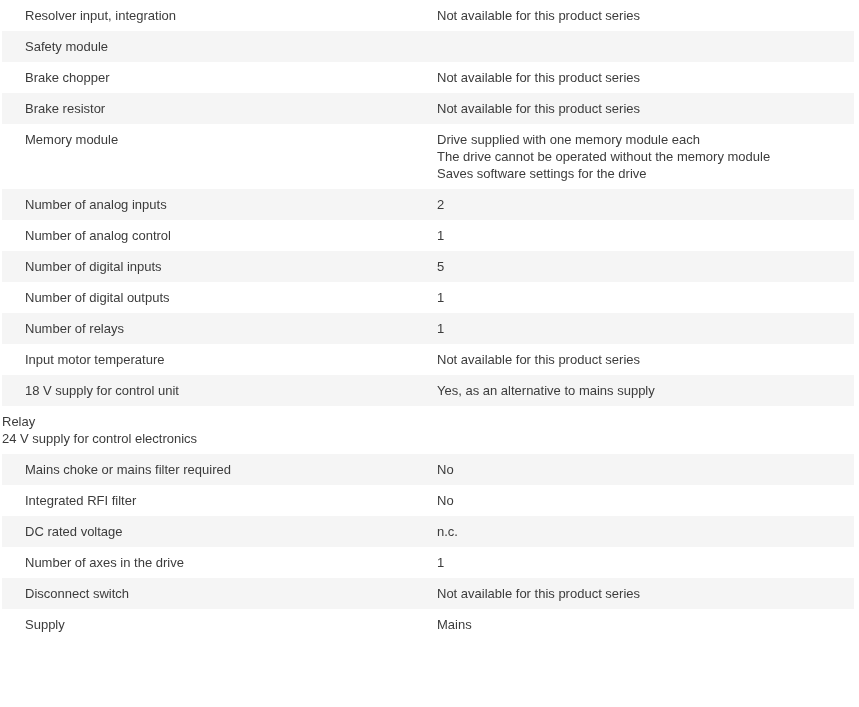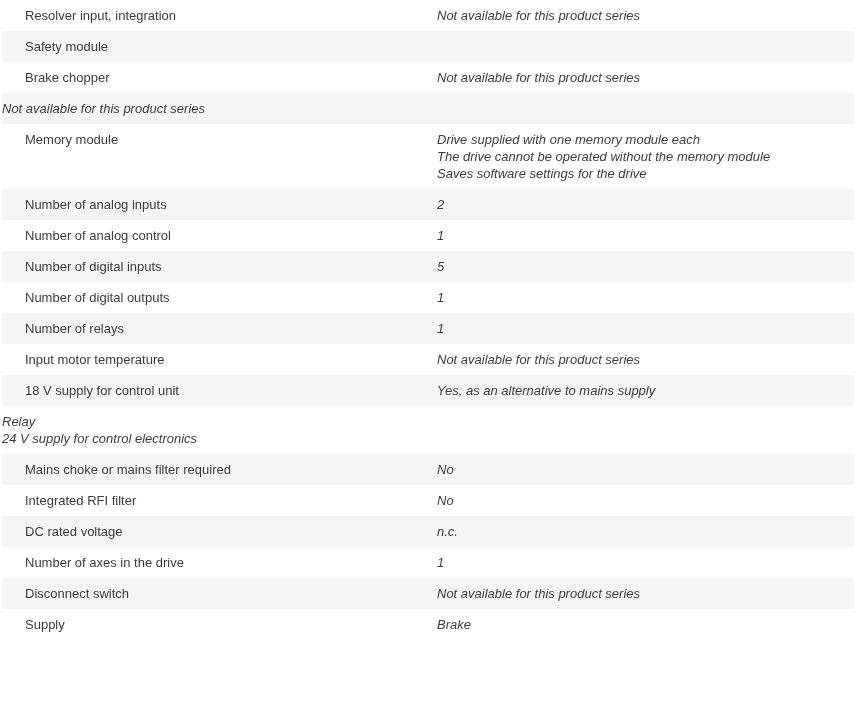--- a/index.html
+++ b/index.html
@@ -34,21 +34,20 @@
     box-sizing: border-box;
     padding-left: 23px;
     padding-right: 20px;
     white-space: pre-line;
   }
   .spec-value {
     flex: 1 1 auto;
     box-sizing: border-box;
     padding-right: 10px;
     white-space: pre-line;
-    font-style: italic;
   }
 </style>
 </head>
 <body>
 
 <div class="spec-table">
 
   <div class="spec-row">
     <div class="spec-label">Resolver input, integration</div>
     <div class="spec-value">Not available for this product series</div>
@@ -57,20 +56,21 @@
   <div class="spec-row">
     <div class="spec-label">Safety module</div>
   </div>
 
   <div class="spec-row">
     <div class="spec-label">Brake chopper</div>
     <div class="spec-value">Not available for this product series</div>
   </div>
 
   <div class="spec-row">
+    <div class="spec-label">Brake resistor</div>
     <div class="spec-value">Not available for this product series</div>
   </div>
 
   <div class="spec-row">
     <div class="spec-label">Memory module</div>
     <div class="spec-value">Drive supplied with one memory module each
 The drive cannot be operated without the memory module
 Saves software settings for the drive</div>
   </div>
 
@@ -134,16 +134,16 @@
     <div class="spec-value">1</div>
   </div>
 
   <div class="spec-row">
     <div class="spec-label">Disconnect switch</div>
     <div class="spec-value">Not available for this product series</div>
   </div>
 
   <div class="spec-row">
     <div class="spec-label">Supply</div>
-    <div class="spec-value">Brake</div>
+    <div class="spec-value">Mains</div>
   </div>
 
 </div>
 
 </body></html>

